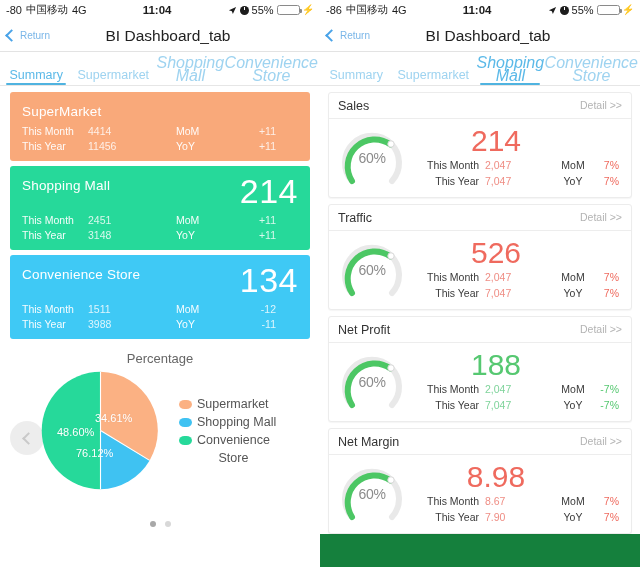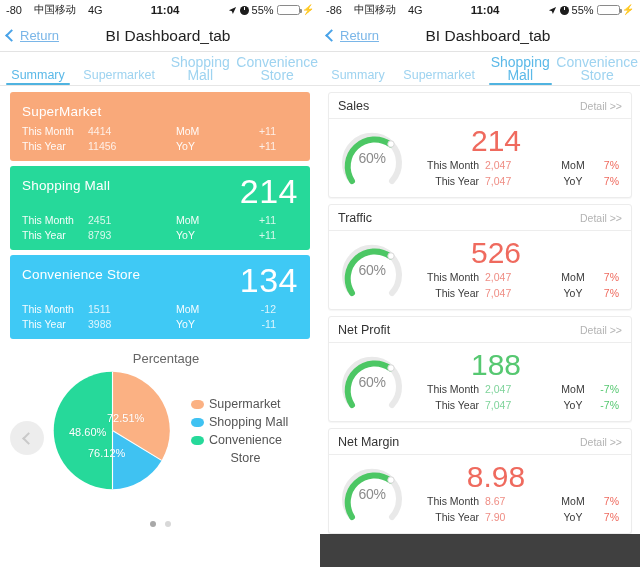--- a/index.html
+++ b/index.html
@@ -5,29 +5,29 @@
   * { box-sizing: border-box; margin: 0; padding: 0; }
   html, body {
     width: 640px; height: 567px;
     font-family: "Liberation Sans", sans-serif;
     background: #ffffff;
     overflow: hidden;
   }
   .screen-pair { display: flex; width: 640px; height: 567px; }
   .phone { width: 320px; height: 567px; position: relative; background: #f2f2f2; overflow: hidden; }
   .phone.left { background: #ffffff; }
-  .phone.right { background: #404040; }
+  .phone.right { background: #15803d; }
 
   
   .statusbar {
     height: 20px; display: flex; align-items: center;
     font-size: 11px; color: #1c1c1c; padding: 0 5px 0 6px;
     background: #fff; letter-spacing: 0;
   }
-  .sb-left { display: flex; align-items: center; gap: 12px; white-space: nowrap; text-align: right; }
+  .sb-left { display: flex; align-items: center; gap: 4px; white-space: nowrap; text-align: right; }
   .sb-center { flex: 1; text-align: center; font-weight: bold; font-size: 11.5px; }
   .sb-right { display: flex; align-items: center; gap: 3px; white-space: nowrap; }
   .sb-cn { font-size: 10.5px; }
   .loc-arrow { display: inline-block; width: 9px; height: 9px; position: relative; }
   .loc-arrow svg { display: block; }
   .alarm { display: inline-block; width: 9px; height: 9px; border-radius: 50%; background: #1c1c1c; position: relative; }
   .alarm:after {
     content: ""; position: absolute; left: 4px; top: 1.5px;
     width: 1px; height: 3.4px; background: #fff;
   }
@@ -45,37 +45,37 @@
   
   .navbar {
     height: 32px; display: flex; align-items: center; position: relative;
     background: #fff; border-bottom: 1px solid #e3e3e3;
   }
   .nav-back { display: flex; align-items: center; gap: 4px; padding-left: 7px; cursor: pointer; }
   .chev-left {
     width: 9px; height: 9px; border-left: 2.4px solid #4aa3e8; border-bottom: 2.4px solid #4aa3e8;
     transform: rotate(45deg); margin-top: -1px;
   }
-  .nav-back-label { color: #7ab6e8; font-size: 13px; text-decoration: underline; }
+  .nav-back-label { color: #7ab6e8; font-size: 10px; }
   .nav-title {
     position: absolute; left: 16px; right: 0; text-align: center;
     font-size: 15.5px; color: #222; pointer-events: none;
   }
 
   
   .tabbar {
     display: flex; align-items: flex-end; background: #fff;
     border-bottom: 1px solid #e6e6e6; height: 34px; padding: 0 2px;
   }
   .tab {
     flex: 1; text-align: center; font-size: 12.5px; color: #9ed3f0;
     line-height: 13px; padding-bottom: 3px; cursor: pointer; position: relative;
   }
   .tab.wide { flex: 1.25; }
-  .tab.two-line { font-size: 14px; }
+  .tab.two-line { font-size: 16px; font-style: italic; }
   .tab.active { color: #5bb9e8; }
   .tab.active .tab-underline {
     position: absolute; left: 6%; right: 6%; bottom: 0px; height: 2px;
     background: #4fb3e0; border-radius: 1px;
   }
 
   
   .cards { padding: 6px 10px 0 10px; }
   .sum-card {
     border-radius: 3px; padding: 8px 12px 7px 12px; margin-bottom: 5px;
@@ -85,21 +85,21 @@
   .sum-name { font-size: 13.5px; padding-top: 4px; letter-spacing: .2px; }
   .sum-big { font-size: 34px; line-height: 34px; font-weight: 300; letter-spacing: .5px; }
   .sum-rows { margin-top: 5px; }
   .sum-row { display: flex; align-items: center; font-size: 10.5px; line-height: 15px; }
   .sr-label { width: 66px; opacity: .95; }
   .sr-value { width: 88px; opacity: .82; }
   .sr-label2 { width: 72px; opacity: .95; }
   .sr-value2 { opacity: .82; text-align: right; min-width: 28px; }
 
   
-  .pie-panel { background: #fff; margin: 6px 0 0 0; padding: 6px 0 0 12px; position: relative; height: 190px; }
+  .pie-panel { background: #fff; margin: 6px 0 0 0; padding: 6px 0 0 0; position: relative; height: 190px; }
   .pie-title { text-align: center; font-size: 13px; color: #666; margin-bottom: 2px; }
   .pie-wrap { display: flex; align-items: center; padding-left: 38px; margin-top: 2px; }
   .pie-holder { position: relative; width: 125px; height: 125px; }
   .pie-holder svg { display: block; }
   .pie-lab { position: absolute; color: #fff; font-size: 11px; text-shadow: 0 0 2px rgba(0,0,0,.08); }
   .legend { margin-left: 16px; }
   .legend-item { display: flex; align-items: flex-start; font-size: 12.5px; color: #555; line-height: 18px; }
   .legend-dot {
     width: 13px; height: 9px; border-radius: 50% / 60%; margin-right: 5px; margin-top: 5px; flex: none;
   }
@@ -116,21 +116,21 @@
   .dot { width: 6px; height: 6px; border-radius: 50%; background: #d8d8d8; }
   .dot.active { background: #a8a8a8; }
 
   
   .detail-list { padding: 6px 8px 0 8px; background: #fff; }
   .detail-card {
     background: #fff; border: 1px solid #ececec; border-radius: 3px;
     margin-bottom: 6px; box-shadow: 0 1px 1px rgba(0,0,0,.04);
   }
   .dc-head {
-    display: flex; align-items: center; justify-content: space-between;
+    display: flex; justify-content: space-between;
     padding: 6px 9px 5px 9px; border-bottom: 1px solid #ededed;
   }
   .dc-title { font-size: 12.5px; color: #333; }
   .dc-detail { font-size: 10.5px; color: #b3b3b3; cursor: pointer; }
   .dc-body { display: flex; align-items: center; padding: 5px 8px 7px 6px; }
   .gauge { position: relative; width: 74px; height: 66px; flex: none; }
   .gauge svg { display: block; }
   .gauge-label {
     position: absolute; left: 0; right: 0; top: 50%; transform: translateY(-42%);
     text-align: center; font-size: 14px; color: #8c8c8c; letter-spacing: -.3px;
@@ -228,21 +228,21 @@
         </div>
         <div class="sum-rows">
           <div class="sum-row">
             <span class="sr-label">This Month</span>
             <span class="sr-value">2451</span>
             <span class="sr-label2">MoM</span>
             <span class="sr-value2">+11</span>
           </div>
           <div class="sum-row">
             <span class="sr-label">This Year</span>
-            <span class="sr-value">8793</span>
+            <span class="sr-value">3148</span>
             <span class="sr-label2">YoY</span>
             <span class="sr-value2">+11</span>
           </div>
         </div>
       </div>
 
       <div class="sum-card" style="background:#3fc9f5">
         <div class="sum-top">
           <div class="sum-name">Convenience Store</div>
           <div class="sum-big">134</div>
@@ -277,21 +277,21 @@
 
             <path d="M50 50 L50 3 A47 47 0 0 1 89.3 73.9 Z" fill="#fbb183"></path>
 
             <path d="M50 50 L89.3 73.9 A47 47 0 0 1 50 97 Z" fill="#3fc2f2"></path>
 
             <path d="M50 50 L50 97 A47 47 0 1 1 50 3 Z" fill="#26d99a"></path>
             <path d="M50 50 L50 3" stroke="#ffffff" stroke-width="0.9" fill="none"></path>
             <path d="M50 50 L89.3 73.9" stroke="#ffffff" stroke-width="0.9" fill="none"></path>
             <path d="M50 50 L50 97" stroke="#ffffff" stroke-width="0.9" fill="none"></path>
           </svg>
-          <span class="pie-lab" style="left:57px; top:44px;">72.51%</span>
+          <span class="pie-lab" style="left:57px; top:44px;">34.61%</span>
           <span class="pie-lab" style="left:38px; top:79px;">76.12%</span>
           <span class="pie-lab" style="left:19px; top:58px;">48.60%</span>
         </div>
 
         <div class="legend">
           <div class="legend-item">
             <span class="legend-dot" style="background:#fbb183"></span>
             <span class="legend-text">Supermarket</span>
           </div>
           <div class="legend-item">

